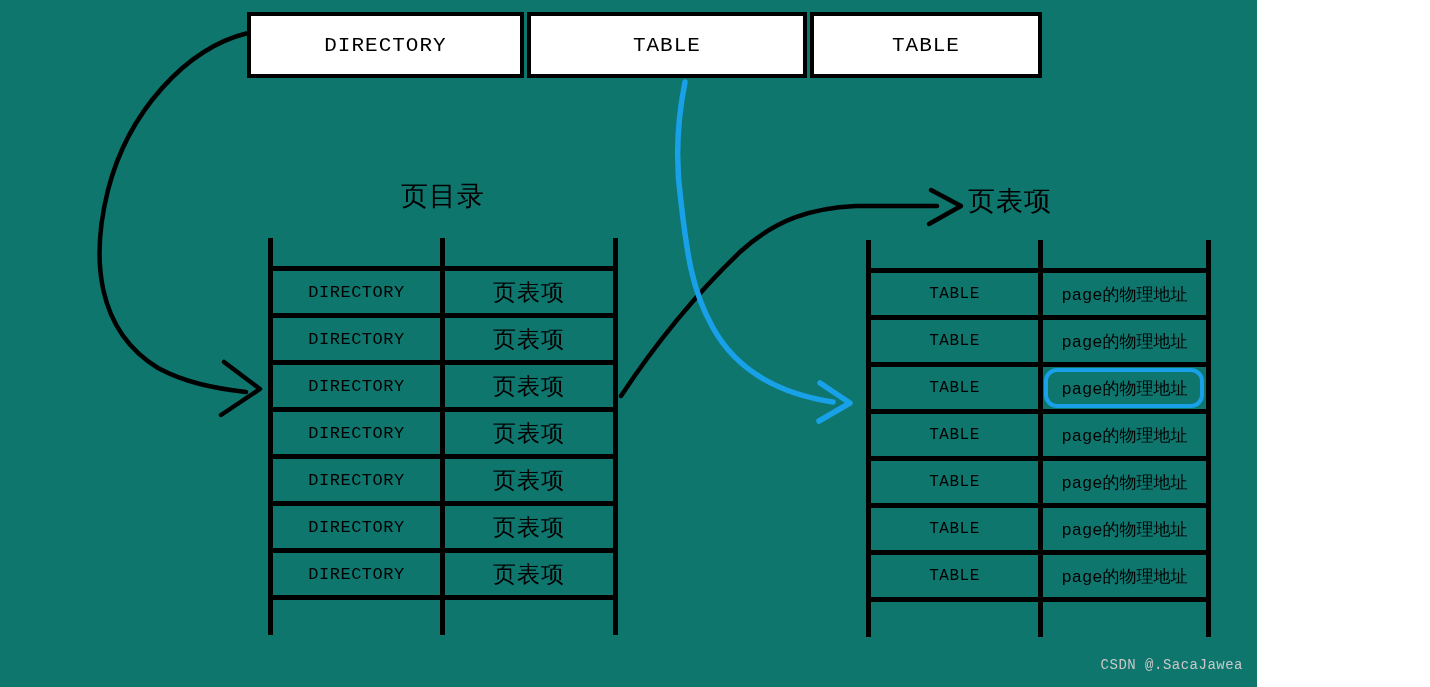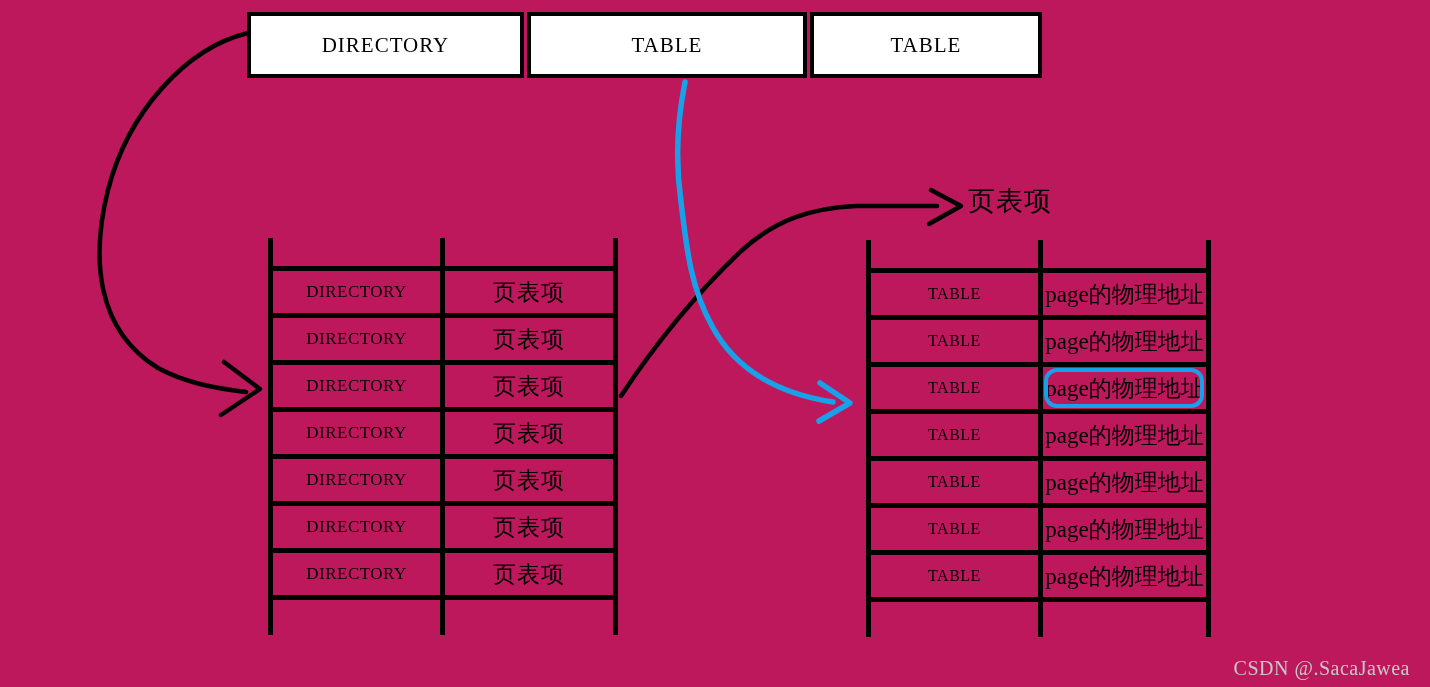--- a/index.html
+++ b/index.html
@@ -2,23 +2,23 @@
 <html style="--blue: #18a0e8; --line: #000000; --wm: #c8c8c8;"><head>
 <meta charset="utf-8">
 <style>
   :root{
     --blue:#18a0e8;
     --line:#000000;
     --wm:#c8c8c8;
   }
   html,body{margin:0;padding:0;background:#ffffff;}
   #stage{
-    position:relative;width:1430px;height:687px;overflow:hidden;
-    background:#be185d;
-    font-family:Liberation Serif, serif;
+    position:relative;width:1257px;height:687px;overflow:hidden;
+    background:#0f766e;
+    font-family:Liberation Mono, monospace;
     color:#000;
   }
   
   .addr-bar{
     position:absolute;left:247px;top:12px;width:795px;height:66px;
     display:flex;gap:3px;box-sizing:border-box;
   }
   .addr-cell{
     box-sizing:border-box;border:4px solid var(--line);
     display:flex;align-items:center;justify-content:center;
@@ -42,46 +42,47 @@
   .rail-mid{left:172px;}
   .rail-right{right:0;}
   .hline{position:absolute;left:0;right:0;height:5px;background:var(--line);}
   .ladder-row{position:absolute;left:0;right:0;height:42px;}
   .cell{position:absolute;top:0;bottom:0;display:flex;align-items:center;justify-content:center;white-space:nowrap;}
   .cell-left{left:5px;width:167px;}
   .cell-right{left:177px;right:5px;}
   #pd-ladder .cell-left{font-size:17px;letter-spacing:0.5px;}
   #pd-ladder .cell-right{font-size:23px;letter-spacing:1px;}
   #pt-ladder .cell-left{font-size:16px;letter-spacing:0.5px;}
-  #pt-ladder .cell-right{font-size:23px;}
+  #pt-ladder .cell-right{font-size:17px;}
   .highlight-ring{
     position:absolute;left:1px;right:2px;top:1px;bottom:1px;
     border:4px solid var(--blue);border-radius:13px;pointer-events:none;
   }
   
   #arrows{position:absolute;left:0;top:0;pointer-events:none;}
   .stroke-black{stroke:var(--line);}
   .stroke-blue{stroke:var(--blue);}
   
   .watermark{
-    position:absolute;right:20px;top:657px;font-size:20px;color:var(--wm);
+    position:absolute;right:14px;top:657px;font-size:14px;color:var(--wm);
     letter-spacing:0.5px;
   }
 </style>
 </head>
 <body>
 
 <div id="stage">
 
   <div class="addr-bar">
     <div class="addr-cell c0">DIRECTORY</div>
     <div class="addr-cell c1">TABLE</div>
     <div class="addr-cell c2">TABLE</div>
   </div>
 
+  <div class="tbl-title" id="pd-title">页目录</div>
   <div class="tbl-title" id="pt-title">页表项</div>
 
   <div class="ladder" id="pd-ladder">
     <div class="rail rail-left"></div>
     <div class="rail rail-mid"></div>
     <div class="rail rail-right"></div>
 
   <div class="hline" style="top: 28px;"></div>
       <div class="hline" style="top: 75px;"></div>
       <div class="hline" style="top: 122px;"></div>

